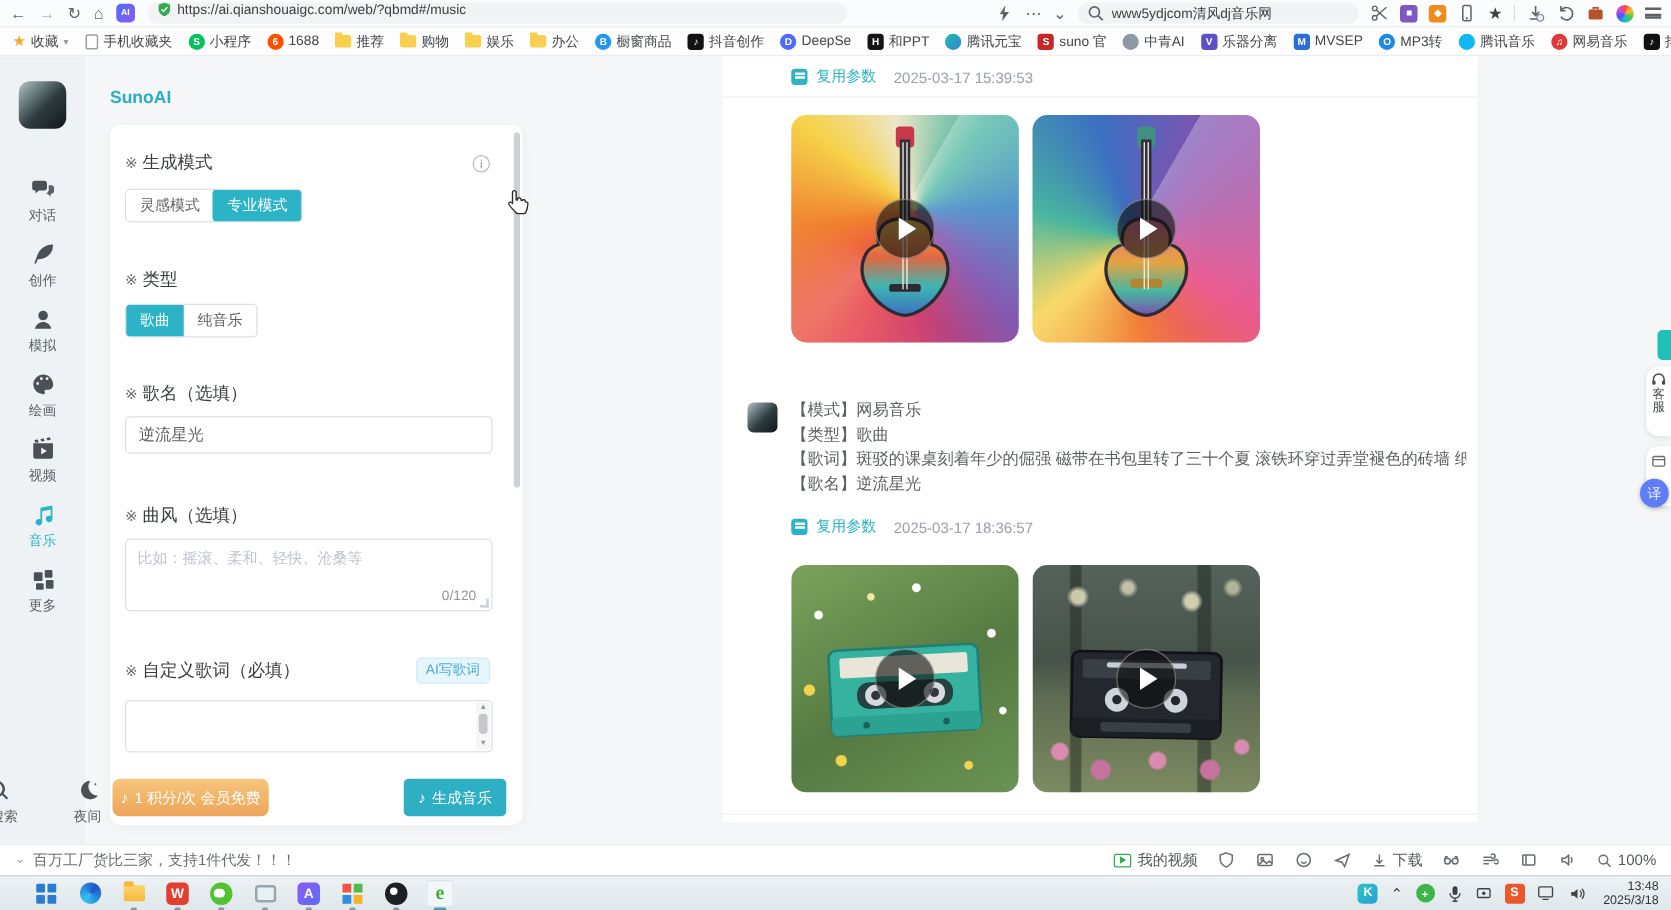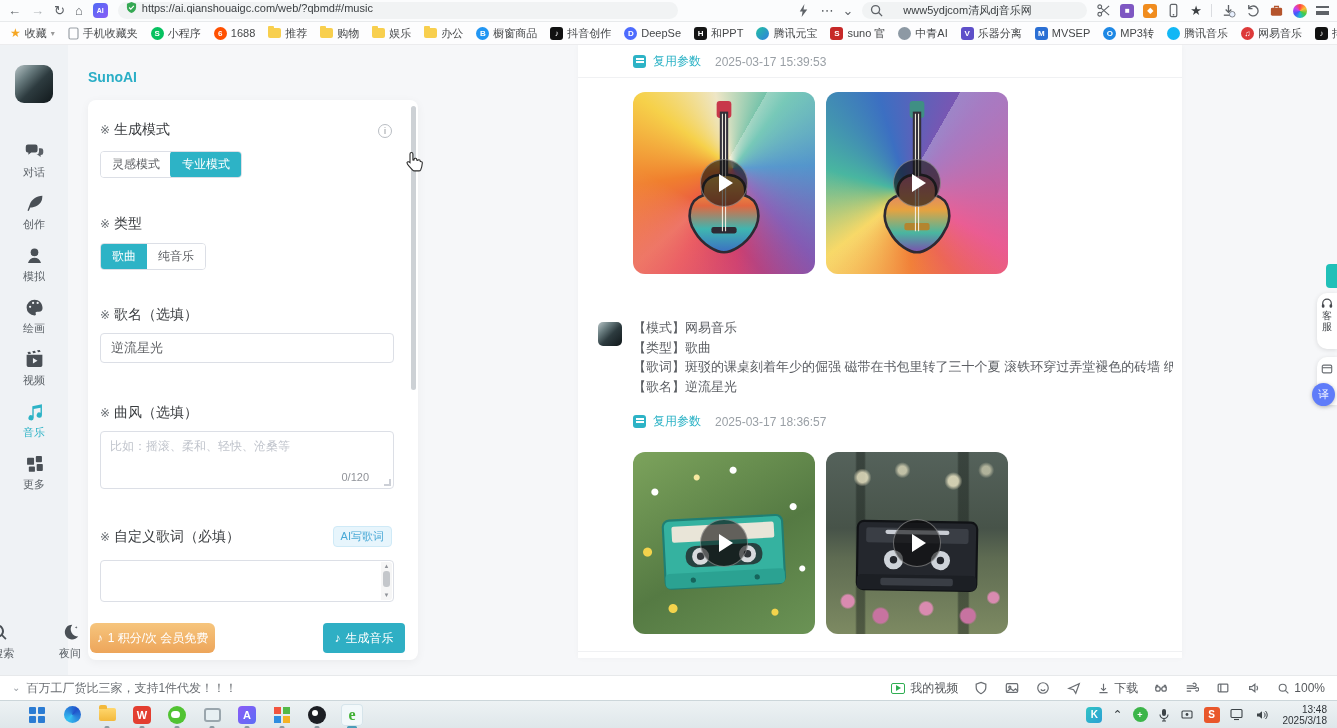--- a/index.html
+++ b/index.html
@@ -10,21 +10,21 @@
 
   
   #topbar { left:0; top:0; width:1337px; height:22px; background:#fbfcfd; border-bottom:1px solid #e8eaec; display:flex; align-items:center; padding:0 8px; gap:10px; }
   .navglyph { font-size:13px; color:#5f6368; line-height:1; }
   .navglyph.dim { color:#b0b4b8; }
   .favicon-ai { width:15px; height:15px; border-radius:4px; background:linear-gradient(135deg,#4f6bf5,#8a5cf6); color:#fff; font-size:7px; font-weight:bold; display:flex; align-items:center; justify-content:center; }
   #addressbar { height:17px; width:560px; background:#f1f3f4; border-radius:9px; display:flex; align-items:flex-start; padding:0 8px; gap:5px; }
   #addressbar .url { font-size:11px; color:#3c4043; white-space:nowrap; overflow:hidden; }
   .shield { width:11px; height:11px; }
   #topbar-right { margin-left:auto; display:flex; align-items:center; gap:9px; }
-  #searchbox { height:17px; width:225px; background:#f1f3f4; border-radius:9px; display:flex; align-items:center; padding:0 7px; gap:19px; }
+  #searchbox { height:17px; width:225px; background:#f1f3f4; border-radius:9px; display:flex; align-items:center; padding:0 7px; gap:5px; }
   #searchbox .q { font-size:11px; color:#3c4043; white-space:nowrap; overflow:hidden; }
   .mini-ic { width:15px; height:15px; display:flex; align-items:center; justify-content:center; }
   .sq-ic { width:14px; height:14px; border-radius:3px; display:flex; align-items:center; justify-content:center; color:#fff; font-size:8px; font-weight:bold; }
   .vdiv { width:1px; height:13px; background:#dadce0; }
   .rainbow { width:14px; height:14px; border-radius:50%; background:conic-gradient(#f44,#fb3,#4c4,#2bc,#45f,#c4e,#f44); }
   .menu-bars { width:13px; height:9px; border-top:2px solid #5f6368; border-bottom:2px solid #5f6368; position:relative; }
   .menu-bars:after { content:""; position:absolute; left:0; right:0; top:2.5px; height:2px; background:#5f6368; }
 
   
   #bmbar { left:0; top:22px; width:1337px; height:23px; background:#fdfdfe; border-bottom:1px solid #ececee; display:flex; align-items:center; padding:0 10px; gap:13px; overflow:hidden; }
@@ -54,21 +54,21 @@
   #suno-title { left:88px; top:24px; font-size:14px; font-weight:bold; color:#2aaec6; }
   #formcard { left:88px; top:55px; width:330px; height:560px; background:#fff; border-radius:8px; box-shadow:0 2px 10px rgba(0,0,0,.05); }
   .flabel { position:absolute; left:12px; font-size:14px; color:#3a3d40; }
   .req { color:#6b7075; margin-right:4px; font-size:12px; }
   .seg { position:absolute; left:12px; display:inline-flex; border:1px solid #dcdfe6; border-radius:4px; overflow:hidden; height:27px; }
   .seg .opt { padding:0 11px; font-size:12px; line-height:25px; color:#606266; background:#fff; cursor:pointer; white-space:nowrap; }
   .seg .opt.on { background:#2db3c6; color:#fff; line-height:27px; margin:-1px; padding:0 12px; border-radius:4px; }
   .tinput { position:absolute; left:12px; width:294px; height:30px; border:1px solid #dcdfe6; border-radius:4px; font-size:13px; color:#606266; padding:0 10px; background:#fff; font-family:inherit; }
   .tarea { position:absolute; left:12px; width:294px; border:1px solid #dcdfe6; border-radius:4px; background:#fff; font-size:12px; color:#606266; padding:6px 9px; line-height:16px; }
   .tarea .ph { color:#c0c4cc; }
-  .counter { position:absolute; right:24px; bottom:3px; font-size:11px; color:#909399; }
+  .counter { position:absolute; right:12px; bottom:3px; font-size:11px; color:#909399; }
   .resizer { position:absolute; right:2px; bottom:2px; width:7px; height:7px; border-right:2px solid #c0c4cc; border-bottom:2px solid #c0c4cc; transform:rotate(0deg); opacity:.8; }
   #ai-lyrics-btn { position:absolute; right:26px; top:426px; height:21px; padding:0 7px; background:#e7f5fc; color:#49a9d6; font-size:11px; border:1px solid #cfeaf7; border-radius:4px; line-height:19px; cursor:pointer; }
   #lyricsbox { top:460px; height:42px; overflow:hidden; padding-right:18px; white-space:pre-line; }
   .fakescroll { position:absolute; right:1px; top:1px; bottom:1px; width:11px; background:#f6f6f6; border-radius:0 3px 3px 0; }
   .fakescroll .thumb { position:absolute; left:2px; top:9px; width:7px; height:16px; background:#c4c7cb; border-radius:3px; }
   .fakescroll .arr { position:absolute; left:0; width:11px; height:9px; font-size:6px; color:#909399; text-align:center; line-height:9px; }
   .btn-orange { position:absolute; left:2px; top:523px; width:125px; height:30px; border-radius:6px; background:linear-gradient(180deg,#f6c57d,#eda55a); color:#fff; font-size:12px; display:flex; align-items:center; justify-content:center; gap:5px; cursor:pointer; }
   .btn-teal { position:absolute; right:13px; top:523px; width:82px; height:30px; border-radius:4px; background:#2fafc4; color:#fff; font-size:12px; display:flex; align-items:center; justify-content:center; gap:5px; cursor:pointer; }
   .note-g { font-size:12px; line-height:1; }
   #form-scrollbar { position:absolute; right:2px; top:6px; width:5px; height:284px; background:#cdd1d5; border-radius:3px; }

